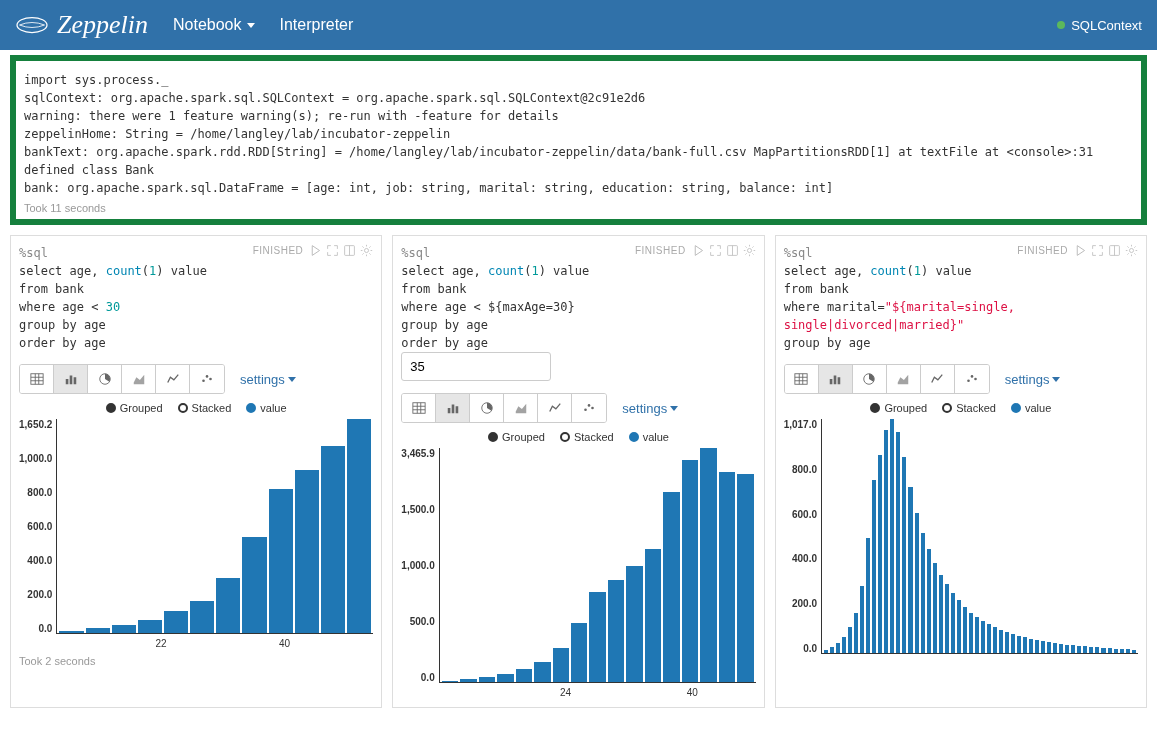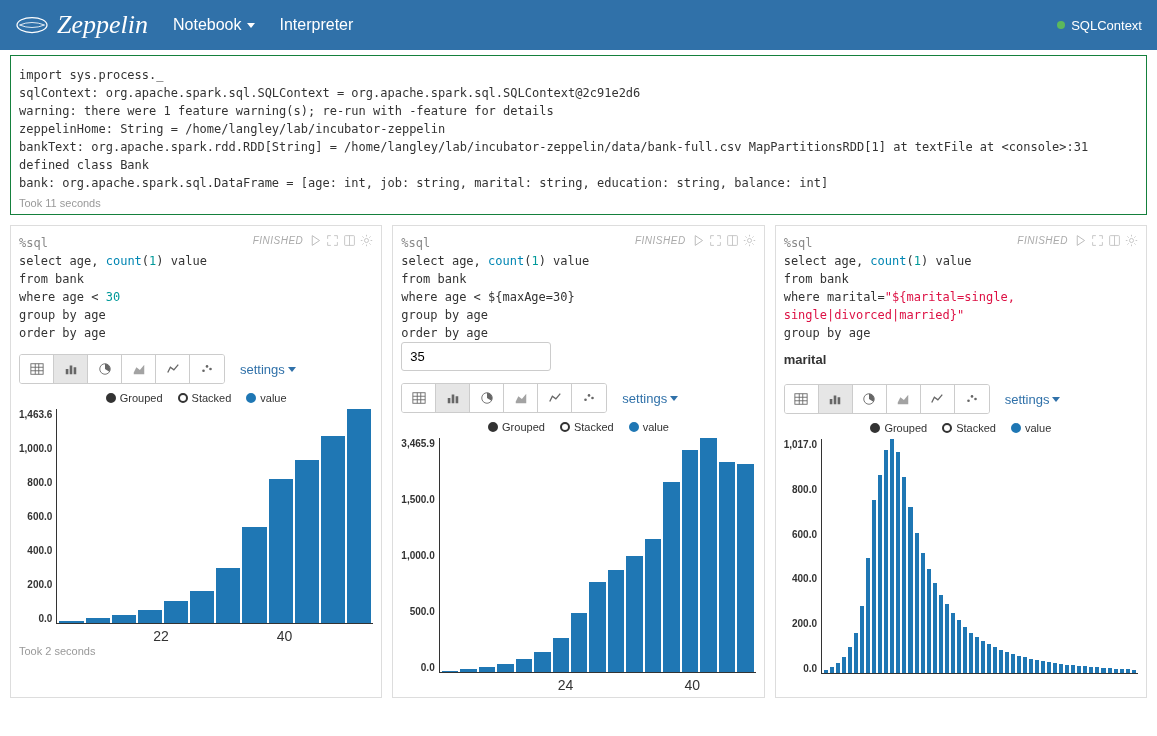--- a/index.html
+++ b/index.html
@@ -5,32 +5,32 @@
 * { box-sizing: border-box; margin: 0; padding: 0; }
 body { font-family: -apple-system, Helvetica, Arial, sans-serif; background: #fff; color: #333; font-size: 13px; }
 .navbar { background: #3071a9; height: 50px; display: flex; align-items: center; padding: 0 15px; color: #fff; }
 .logo { display: flex; align-items: center; font-size: 26px; font-style: italic; font-family: Georgia, serif; margin-right: 25px; }
 .logo-icon { width: 34px; height: 20px; margin-right: 8px; }
 .nav-link { color: #fff; font-size: 16px; margin-right: 25px; cursor: pointer; display: flex; align-items: center; }
 .caret { margin-left: 5px; width: 0; height: 0; border-left: 4px solid transparent; border-right: 4px solid transparent; border-top: 5px solid #fff; }
 .status { margin-left: auto; display: flex; align-items: center; font-size: 13px; }
 .status-dot { width: 8px; height: 8px; background: #5cb85c; border-radius: 50%; margin-right: 6px; }
 .content { padding: 0 10px; }
-.output-block { background: #fff; padding: 10px 8px 5px; border: 1px solid #15803d; margin: 5px 0; }
+.output-block { background: #fff; padding: 10px 8px 5px; border: 6px solid #15803d; margin: 5px 0; }
 .code-output { font-family: "Menlo", "Consolas", monospace; font-size: 12px; line-height: 1.5; white-space: pre; overflow: hidden; color: #333; }
 .took { color: #999; font-size: 11px; margin-top: 5px; }
 .panels { display: flex; gap: 10px; margin-top: 10px; }
 .panel { flex: 1; border: 1px solid #ddd; background: #fff; padding: 8px; display: flex; flex-direction: column; min-width: 0; }
 .panel-head { display: flex; align-items: flex-start; }
 .sql-code { font-family: "Menlo", "Consolas", monospace; font-size: 12px; line-height: 1.5; flex: 1; white-space: pre-wrap; word-break: break-all; }
 .kw-magic { color: #888; }
 .kw-blue { color: #0086b3; }
 .kw-teal { color: #099; }
 .kw-red { color: #d14; }
-.panel-controls { display: flex; align-items: center; gap: 4px; color: #bbb; font-size: 11px; font-style: italic; }
+.panel-controls { display: flex; align-items: center; gap: 4px; color: #bbb; font-size: 11px; }
 .panel-controls .status-text { color: #aaa; font-size: 10px; letter-spacing: 0.5px; margin-right: 2px; }
 .ctrl-icon { width: 13px; height: 13px; cursor: pointer; color: #bbb; }
 .param-label { font-weight: bold; font-size: 13px; margin: 10px 0 5px; }
 .param-input { border: 1px solid #ccc; border-radius: 3px; padding: 6px 8px; font-size: 13px; width: 150px; }
 .param-select { border: 1px solid #ccc; border-radius: 3px; padding: 5px 8px; font-size: 13px; width: 150px; background: #fff; }
 .viz-toolbar { display: flex; align-items: center; margin: 12px 0 8px; }
 .viz-btns { display: flex; border: 1px solid #ccc; border-radius: 3px; overflow: hidden; }
 .viz-btn { width: 34px; height: 28px; display: flex; align-items: center; justify-content: center; border-right: 1px solid #ccc; background: #fff; cursor: pointer; color: #666; }
 .viz-btn:last-child { border-right: none; }
 .viz-btn.active { background: #e6e6e6; }
@@ -38,21 +38,21 @@
 .settings-link .caret { border-top-color: #3071a9; margin-left: 3px; }
 .legend { display: flex; justify-content: center; gap: 15px; font-size: 11px; margin-bottom: 5px; }
 .legend-item { display: flex; align-items: center; gap: 4px; }
 .legend-circle { width: 10px; height: 10px; border-radius: 50%; border: 2px solid #333; }
 .legend-circle.filled { background: #333; }
 .legend-circle.blue { background: #1f77b4; border-color: #1f77b4; }
 .chart-wrap { display: flex; }
 .y-axis { display: flex; flex-direction: column; justify-content: space-between; align-items: flex-end; font-size: 10px; font-weight: bold; padding-right: 4px; }
 .bars-area { flex: 1; border-left: 1px solid #333; border-bottom: 1px solid #333; display: flex; align-items: flex-end; gap: 2px; padding: 0 2px; position: relative; }
 .bar { flex: 1; background: #1f77b4; min-width: 2px; }
-.x-axis { display: flex; font-size: 14px; margin-top: 4px; position: relative; height: 12px; }
+.x-axis { display: flex; font-size: 10px; margin-top: 4px; position: relative; height: 12px; }
 .x-tick { position: absolute; transform: translateX(-50%); }
 .icon-svg { width: 14px; height: 14px; }
 </style>
 </head>
 <body>
 
 <div class="navbar">
   <div class="logo">
     <svg class="logo-icon" viewBox="0 0 40 24">
         <ellipse cx="20" cy="12" rx="18" ry="9" fill="none" stroke="#fff" stroke-width="1.5"></ellipse>
@@ -168,21 +168,21 @@
             <span class="legend-circle"></span>
             <span>Stacked</span>
           </div>
         <div class="legend-item">
             <span class="legend-circle blue"></span>
             <span>value</span>
           </div>
       </div>
       <div class="chart-wrap">
           <div class="y-axis" style="height: 215px;">
-            <span>1,463.6</span>
+            <span>1,650.2</span>
             <span>1,000.0</span>
             <span>800.0</span>
             <span>600.0</span>
             <span>400.0</span>
             <span>200.0</span>
             <span>0.0</span>
           </div>
           <div style="flex: 1 1 0%;">
             <div class="bars-area" style="height: 215px;">
               <div class="bar" style="height: 1.01266%;"></div>
@@ -349,21 +349,20 @@
           <svg class="ctrl-icon" viewBox="0 0 16 16">
               <rect x="2" y="2" width="12" height="12" rx="1" fill="none" stroke="currentColor"></rect>
               <line x1="8" y1="2" x2="8" y2="14" stroke="currentColor"></line>
             </svg>
           <svg class="ctrl-icon" viewBox="0 0 16 16">
               <circle cx="8" cy="8" r="2.5" fill="none" stroke="currentColor"></circle>
               <path d="M8 1v2M8 13v2M1 8h2M13 8h2M3 3l1.5 1.5M11.5 11.5L13 13M13 3l-1.5 1.5M4.5 11.5L3 13" stroke="currentColor"></path>
             </svg>
         </div>
       </div>
-      <div class="param-label">marital</div>
       <div class="viz-toolbar">
         <div class="viz-btns">
           <div class="viz-btn">
               <svg class="icon-svg" viewBox="0 0 16 16">
                 <rect x="1" y="2" width="14" height="12" fill="none" stroke="currentColor"></rect>
                 <line x1="1" y1="6" x2="15" y2="6" stroke="currentColor"></line>
                 <line x1="1" y1="10" x2="15" y2="10" stroke="currentColor"></line>
                 <line x1="6" y1="2" x2="6" y2="14" stroke="currentColor"></line>
                 <line x1="10" y1="2" x2="10" y2="14" stroke="currentColor"></line>
               </svg>

